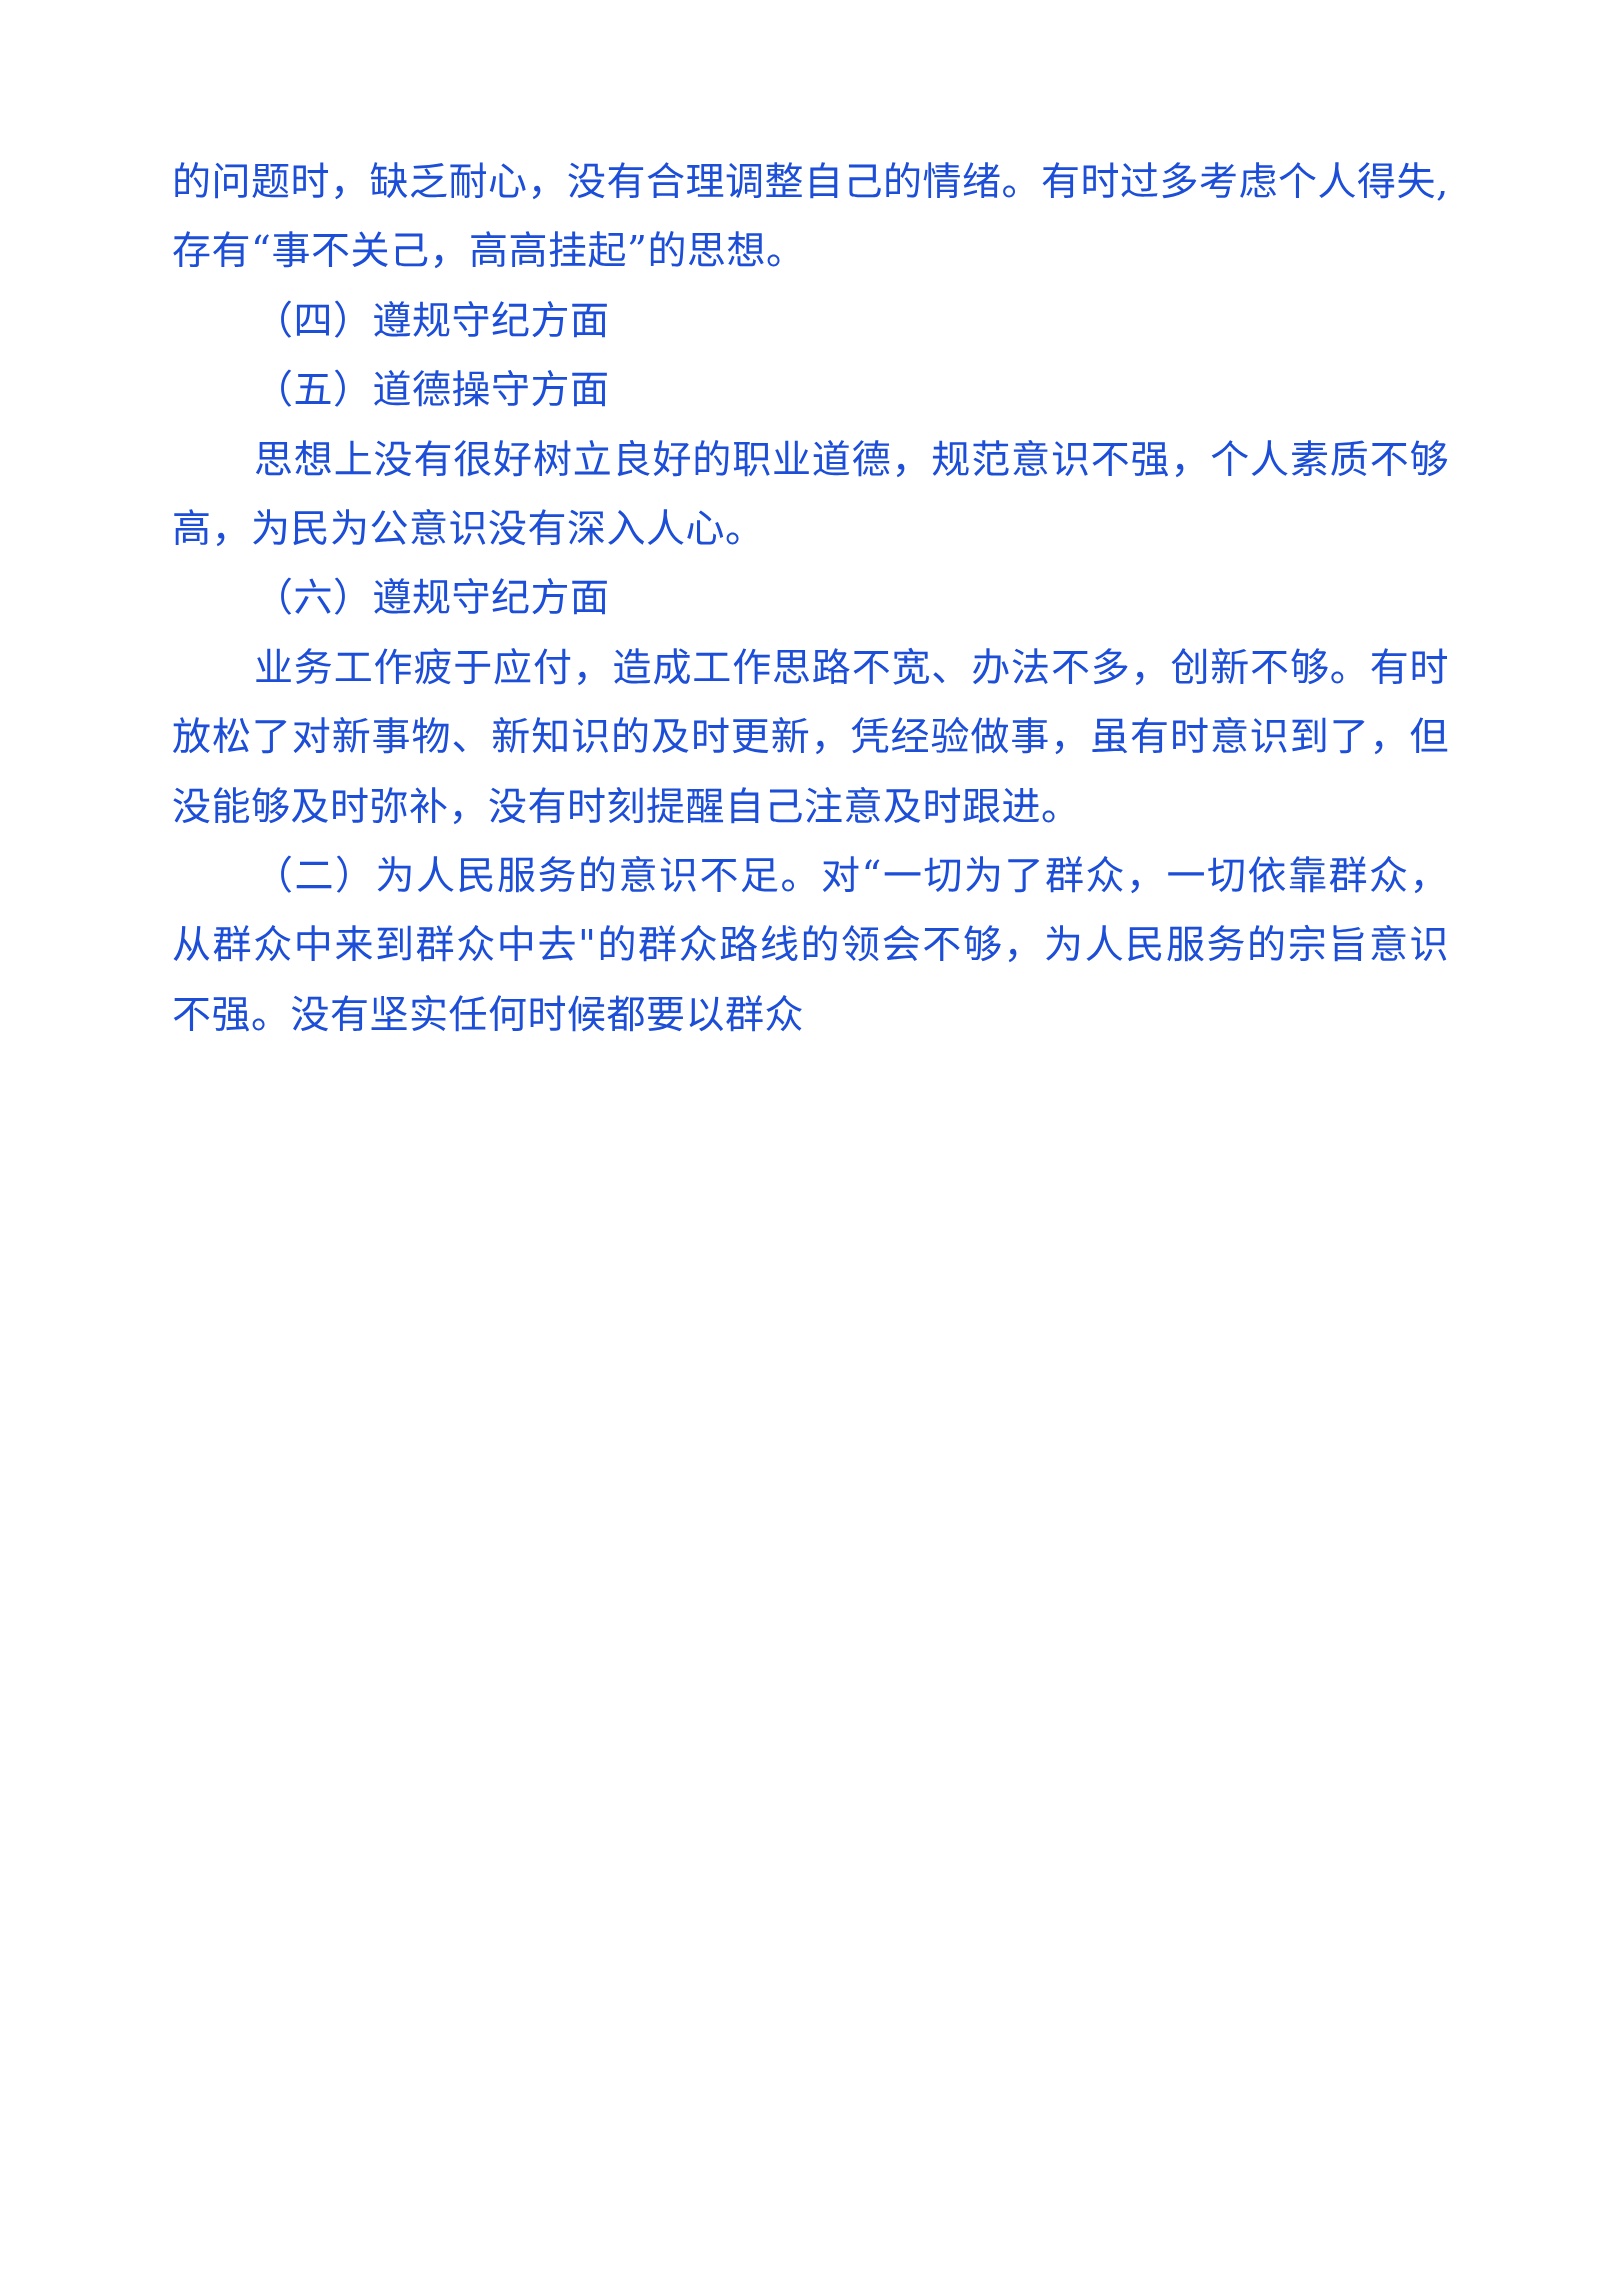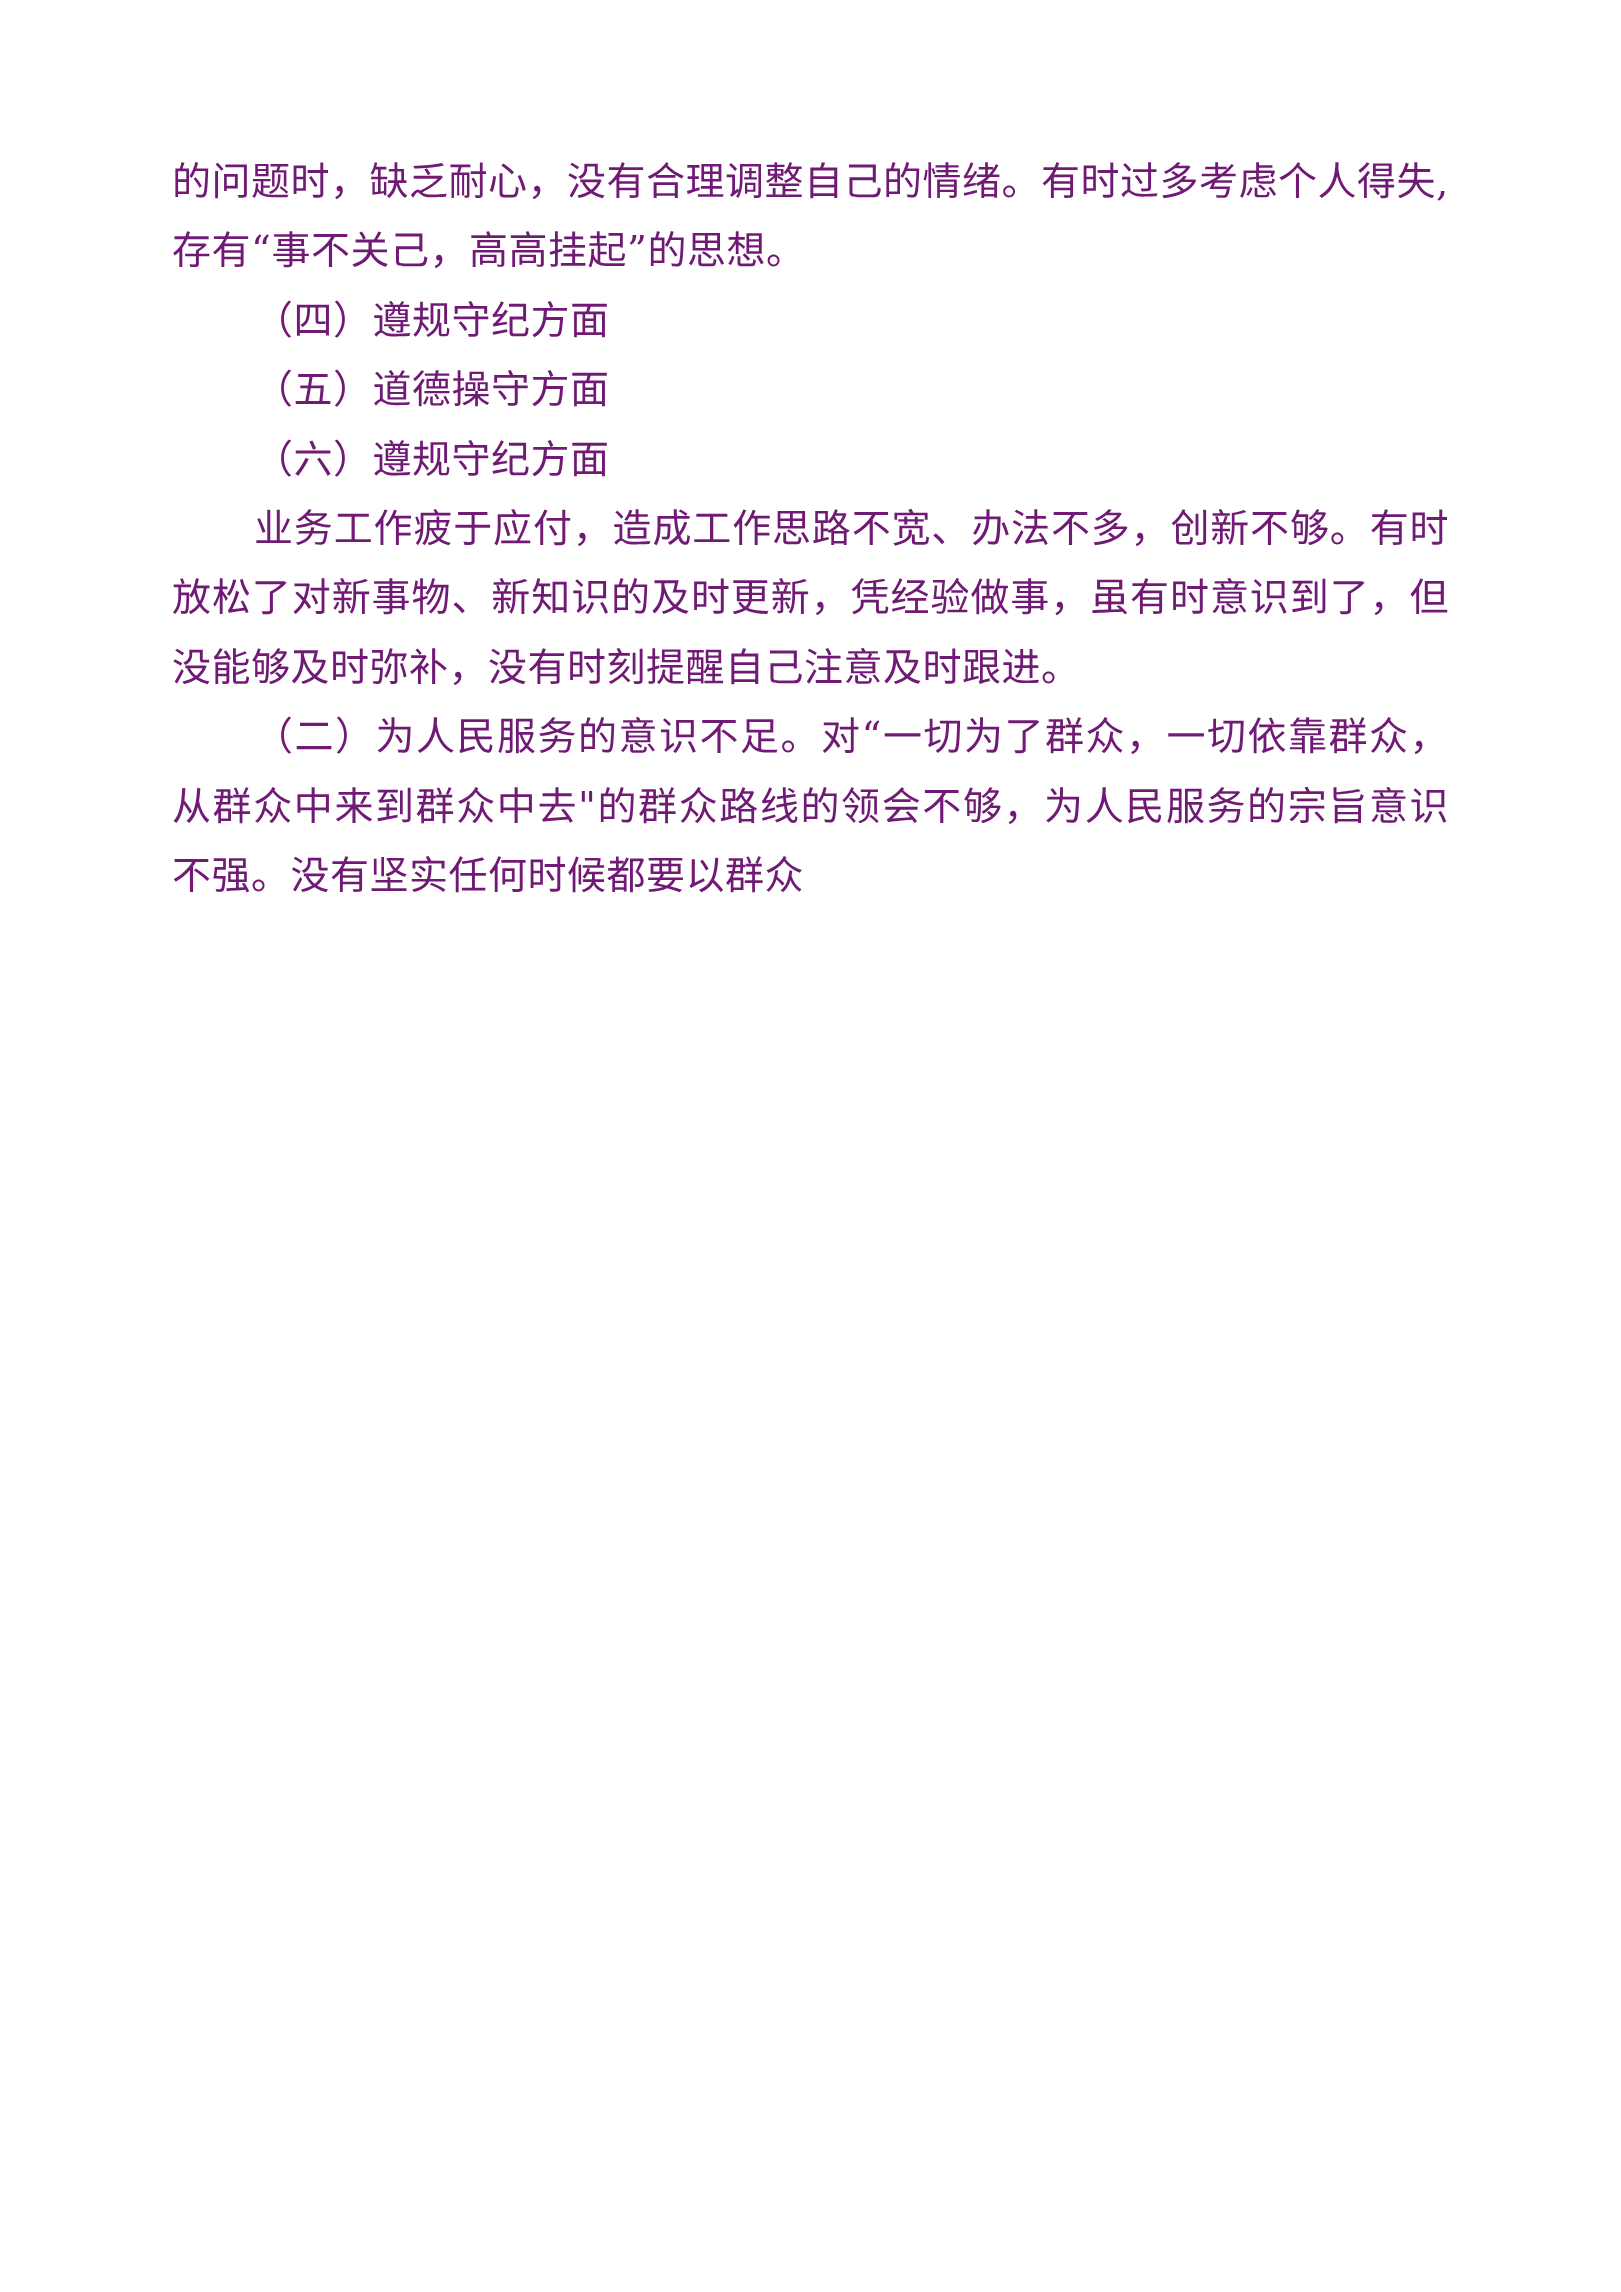--- a/index.html
+++ b/index.html
@@ -8,21 +8,21 @@
     background: #ffffff;
   }
   .page {
     width: 1621px;
     height: 2293px;
     background: #ffffff;
     position: relative;
     box-sizing: border-box;
     padding: 147px 172px 118px 172px;
     font-family: "DejaVu Serif", "Liberation Serif", serif;
-    color: #701a75;
+    color: #1d4ed8;
     overflow: hidden;
   }
   .doc-body {
     font-size: 39px;
     line-height: 1.78;
     letter-spacing: 0.5px;
     text-align: justify;
     text-justify: inter-ideograph;
   }
   .para {
@@ -38,18 +38,19 @@
   }
 </style>
 </head>
 <body>
 
 <div class="page">
   <div class="doc-body">
     <p class="para">的问题时，缺乏耐心，没有合理调整自己的情绪。有时过多考虑个人得失,存有“事不关己，高高挂起”的思想。</p>
     <p class="para indent2">（四）遵规守纪方面</p>
     <p class="para indent2">（五）道德操守方面</p>
+    <p class="para indent2">思想上没有很好树立良好的职业道德，规范意识不强，个人素质不够高，为民为公意识没有深入人心。</p>
     <p class="para indent2">（六）遵规守纪方面</p>
     <p class="para indent2">业务工作疲于应付，造成工作思路不宽、办法不多，创新不够。有时放松了对新事物、新知识的及时更新，凭经验做事，虽有时意识到了，但没能够及时弥补，没有时刻提醒自己注意及时跟进。</p>
     <p class="para indent2">（二）为人民服务的意识不足。对“一切为了群众，一切依靠群众，从群众中来到群众中去"的群众路线的领会不够，为人民服务的宗旨意识不强。没有坚实任何时候都要以群众</p>
   </div>
 </div>
 
 
 </body></html>

